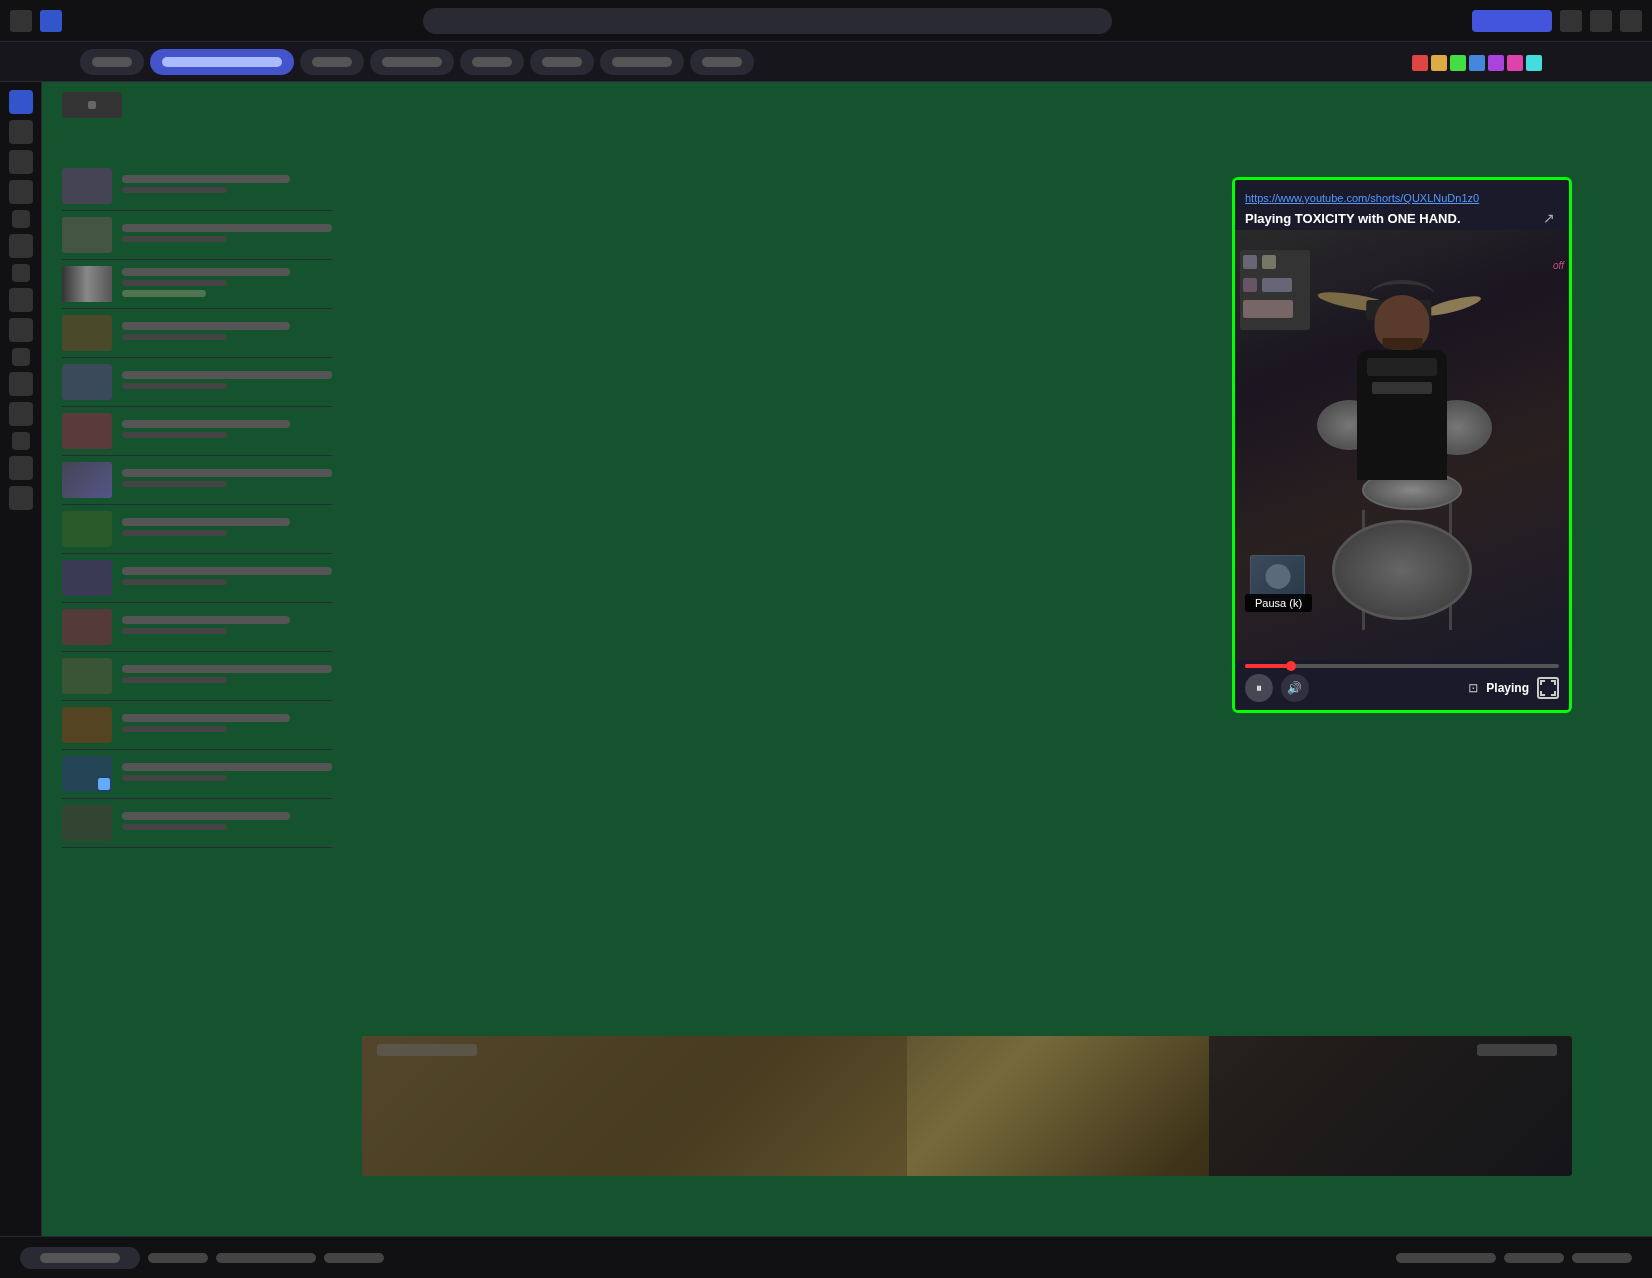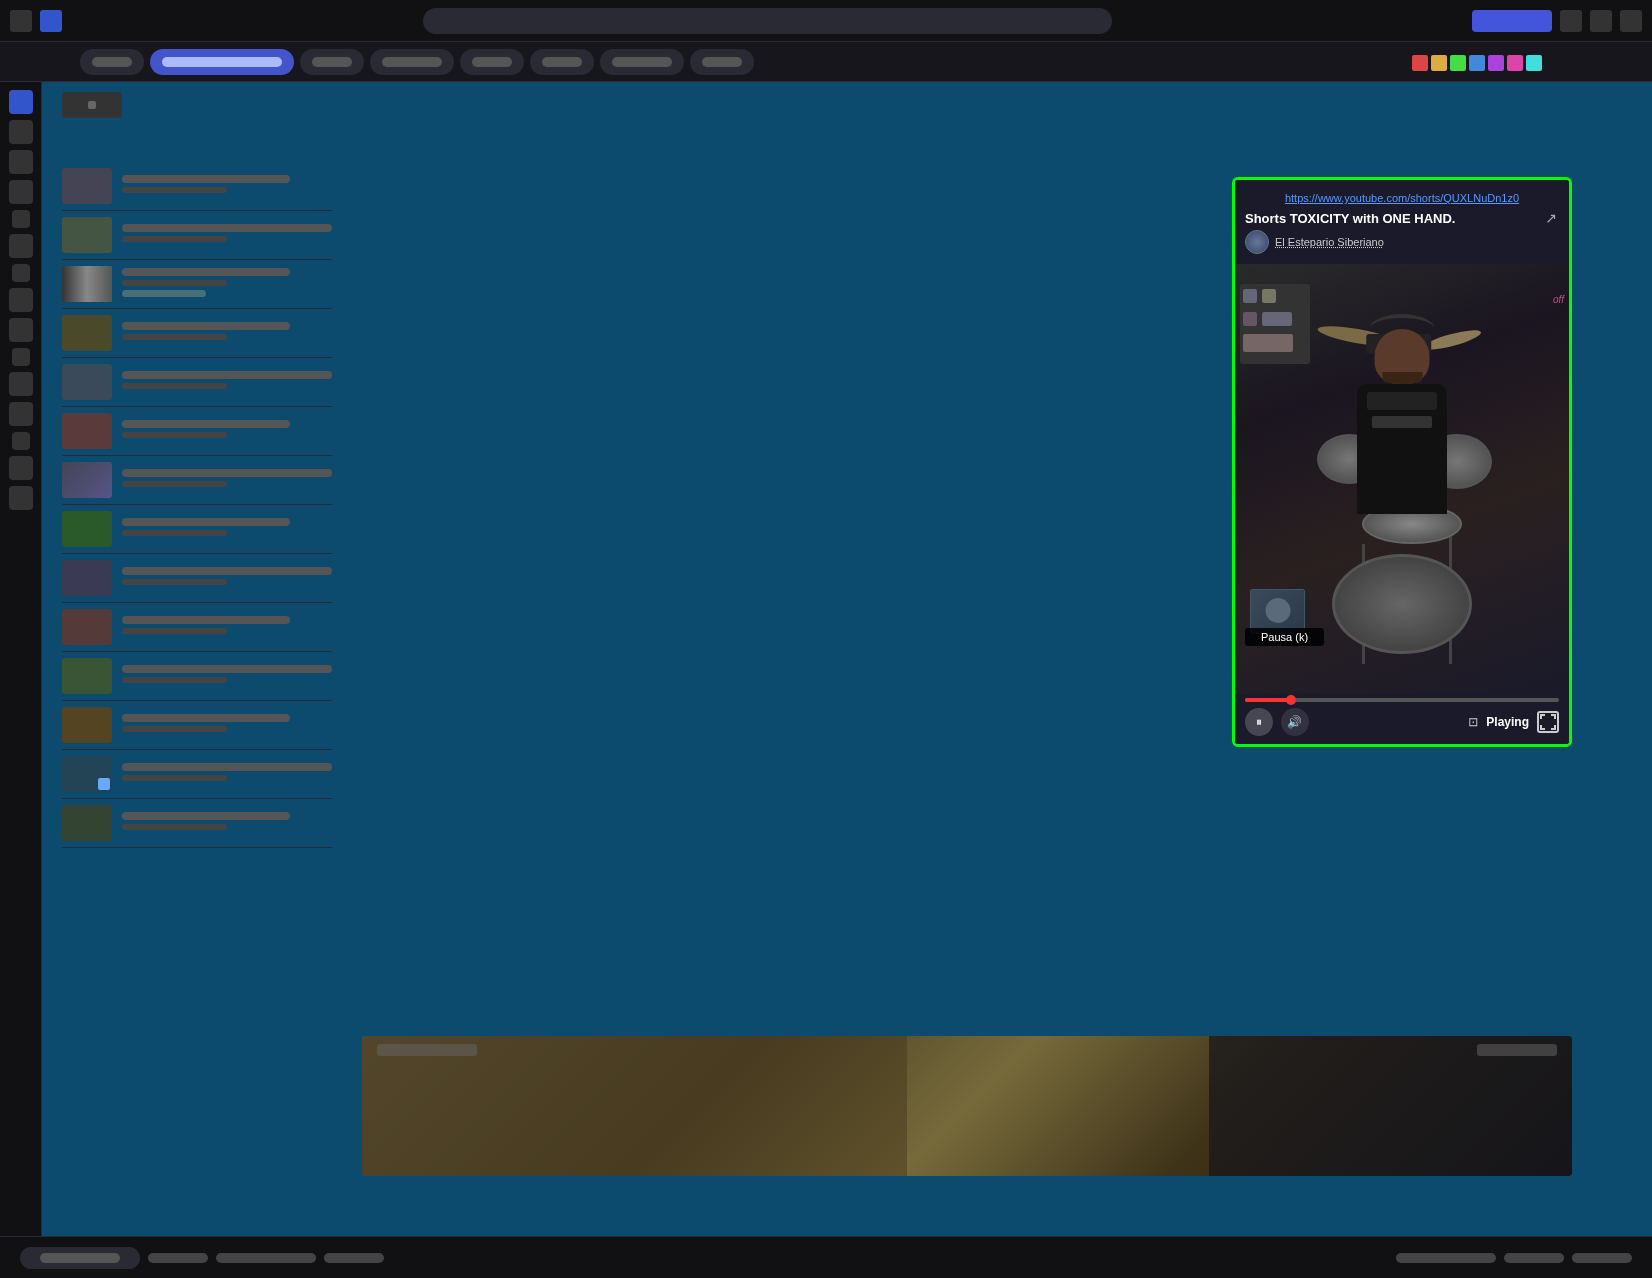--- a/index.html
+++ b/index.html
@@ -96,23 +96,22 @@
     .sidebar-icon.blue { background: #3355cc; }
     .sidebar-icon.sm { width: 18px; height: 18px; }
 
     
     .main {
       position: absolute;
       top: 82px;
       left: 42px;
       right: 0;
       bottom: 42px;
-      background: #0c4a6e;
+      background: #14532d;
       overflow: hidden;
-      text-align: center;
     }
 
     
     .list-panel {
       position: absolute;
       top: 80px;
       left: 20px;
       width: 270px;
       bottom: 20px;
       overflow: hidden;
@@ -408,21 +407,21 @@
     }
 
     
     .yt-tooltip {
       position: absolute;
       bottom: 48px;
       left: 10px;
       background: rgba(0,0,0,0.85);
       color: #fff;
       font-size: 11px;
-      padding: 3px 16px;
+      padding: 3px 10px;
       border-radius: 3px;
     }
 
     
     .yt-progress-area {
       background: #1a1a2a;
       padding: 4px 10px 0;
     }
     .progress-bar {
       width: 100%;
@@ -734,28 +733,22 @@
       </div>
     </div>
   </div>
 
   <div class="yt-popup">
     <div class="yt-popup-header">
       <div>
         <span class="yt-url">https://www.youtube.com/shorts/QUXLNuDn1z0</span>
       </div>
       <div class="yt-title-row">
-        <span class="yt-title">Shorts TOXICITY with ONE HAND.</span>
+        <span class="yt-title">Playing TOXICITY with ONE HAND.</span>
         <span class="yt-share-icon">↗</span>
-      </div>
-      <div class="yt-channel-row">
-        <div class="yt-avatar">
-          <div style="width:100%;height:100%;background:radial-gradient(circle,#667799,#334466);border-radius:50%;"></div>
-        </div>
-        <span class="yt-channel-name">El Estepario Siberiano</span>
       </div>
     </div>
 
     <div class="yt-video">
       <div class="yt-video-bg">
 
         <div class="shelf">
           <div class="shelf-item" style="left:3px;top:5px;background:#667;"></div>
           <div class="shelf-item" style="left:22px;top:5px;background:#776;"></div>
           <div class="shelf-item" style="left:3px;top:28px;background:#656;"></div>

